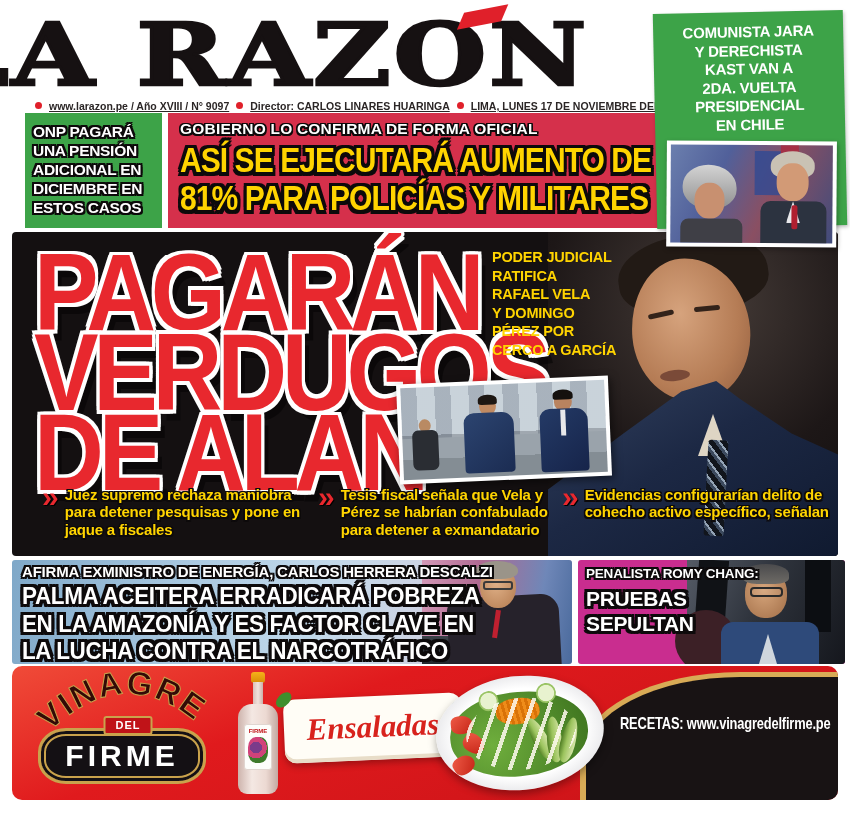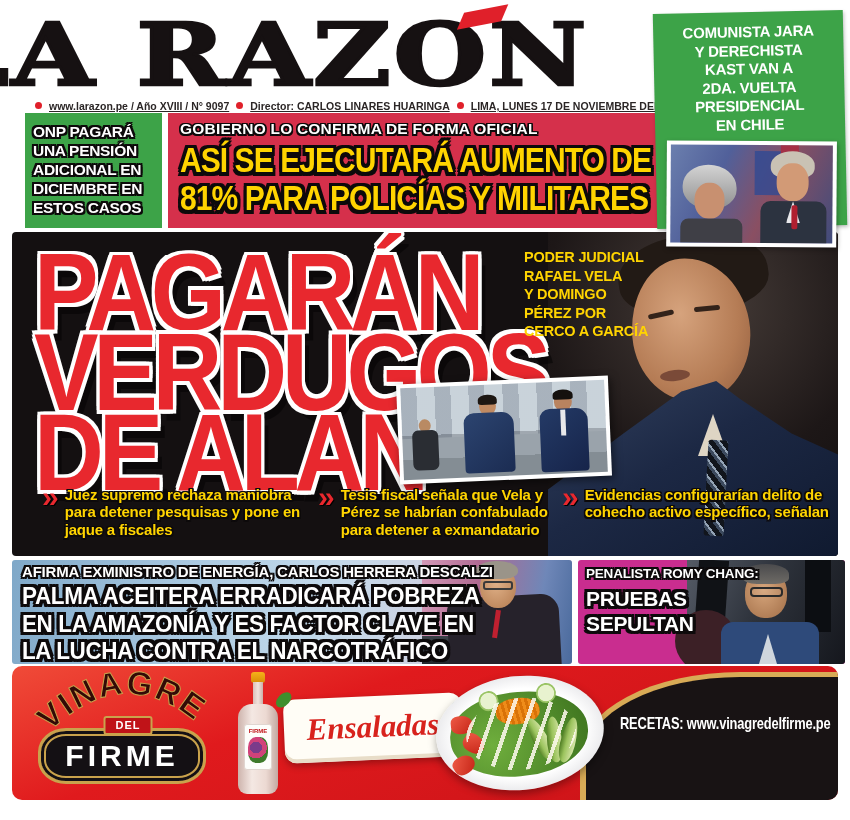--- a/index.html
+++ b/index.html
@@ -72,21 +72,21 @@
       clip-path:polygon(0 100%,0 62%,26% 30%,46% 6%,58% 0,66% 10%,84% 30%,100% 42%,100% 100%);}
   .alan-shirt{position:absolute;left:150px;bottom:100px;width:30px;height:42px;background:#ded5c4;clip-path:polygon(50% 0,100% 100%,0 100%);}
   .alan-tie{position:absolute;left:158px;bottom:20px;width:20px;height:96px;border-radius:3px;transform:rotate(3deg);
       background:repeating-linear-gradient(50deg,#11151c 0 5px,#3c4a5e 5px 8px,#93a3b5 8px 10px);}
 
   .hl{position:absolute;left:22px;font-weight:900;font-size:93px;line-height:1;color:#e8282e;letter-spacing:-5px;
       transform:scale(1.04,1.18);transform-origin:0 0;z-index:3;white-space:nowrap;
       text-shadow:-3px -3px 0 #fff,-3px 0 0 #fff,-3px 3px 0 #fff,0 -3px 0 #fff,0 3px 0 #fff,3px -3px 0 #fff,3px 0 0 #fff,3px 3px 0 #fff,-2px -2px 0 #fff,2px 2px 0 #fff,2px -2px 0 #fff,-2px 2px 0 #fff,7px 9px 0 rgba(0,0,0,.45);}
   .hl1{top:6px;} .hl2{top:86px;} .hl3{top:166px;}
 
-  .subhead{position:absolute;left:512px;top:16px;width:152px;z-index:3;}
+  .subhead{position:absolute;left:480px;top:16px;width:152px;z-index:3;}
   .subhead div{font-size:14.5px;font-weight:900;color:#ffd400;line-height:1.28;letter-spacing:-0.2px;}
 
   .walk{position:absolute;left:386px;top:148px;width:212px;height:100px;background:#fff;padding:4px;
       transform:rotate(-2.4deg);box-shadow:2px 3px 8px rgba(0,0,0,.5);z-index:4;}
   .walk-in{position:relative;width:100%;height:100%;overflow:hidden;
       background:linear-gradient(#c6d0d8 0 52%,#9aa3ab 52% 78%,#848d94 78% 100%);}
   .walk-bld{position:absolute;left:0;top:0;width:100%;height:55%;
       background:repeating-linear-gradient(90deg,rgba(50,60,80,.2) 0 16px,rgba(255,255,255,.06) 16px 34px);}
   .wfig1{position:absolute;left:62px;bottom:2px;width:52px;height:78px;}
   .wf1-head{position:absolute;left:16px;top:0;width:17px;height:19px;background:#c08a62;border-radius:50%;}
@@ -261,20 +261,21 @@
       <div class="alan-shirt"></div>
       <div class="alan-tie"></div>
     </div>
 
     <div class="hl hl1">PAGARÁN</div>
     <div class="hl hl2">VERDUGOS</div>
     <div class="hl hl3">DE ALAN</div>
 
     <div class="subhead">
       <div>PODER JUDICIAL</div>
+      <div>RATIFICA</div>
       <div>RAFAEL VELA</div>
       <div>Y DOMINGO</div>
       <div>PÉREZ POR</div>
       <div>CERCO A GARCÍA</div>
     </div>
 
     <div class="walk">
       <div class="walk-in">
         <div class="walk-bld"></div>
         <div class="wfig3">

